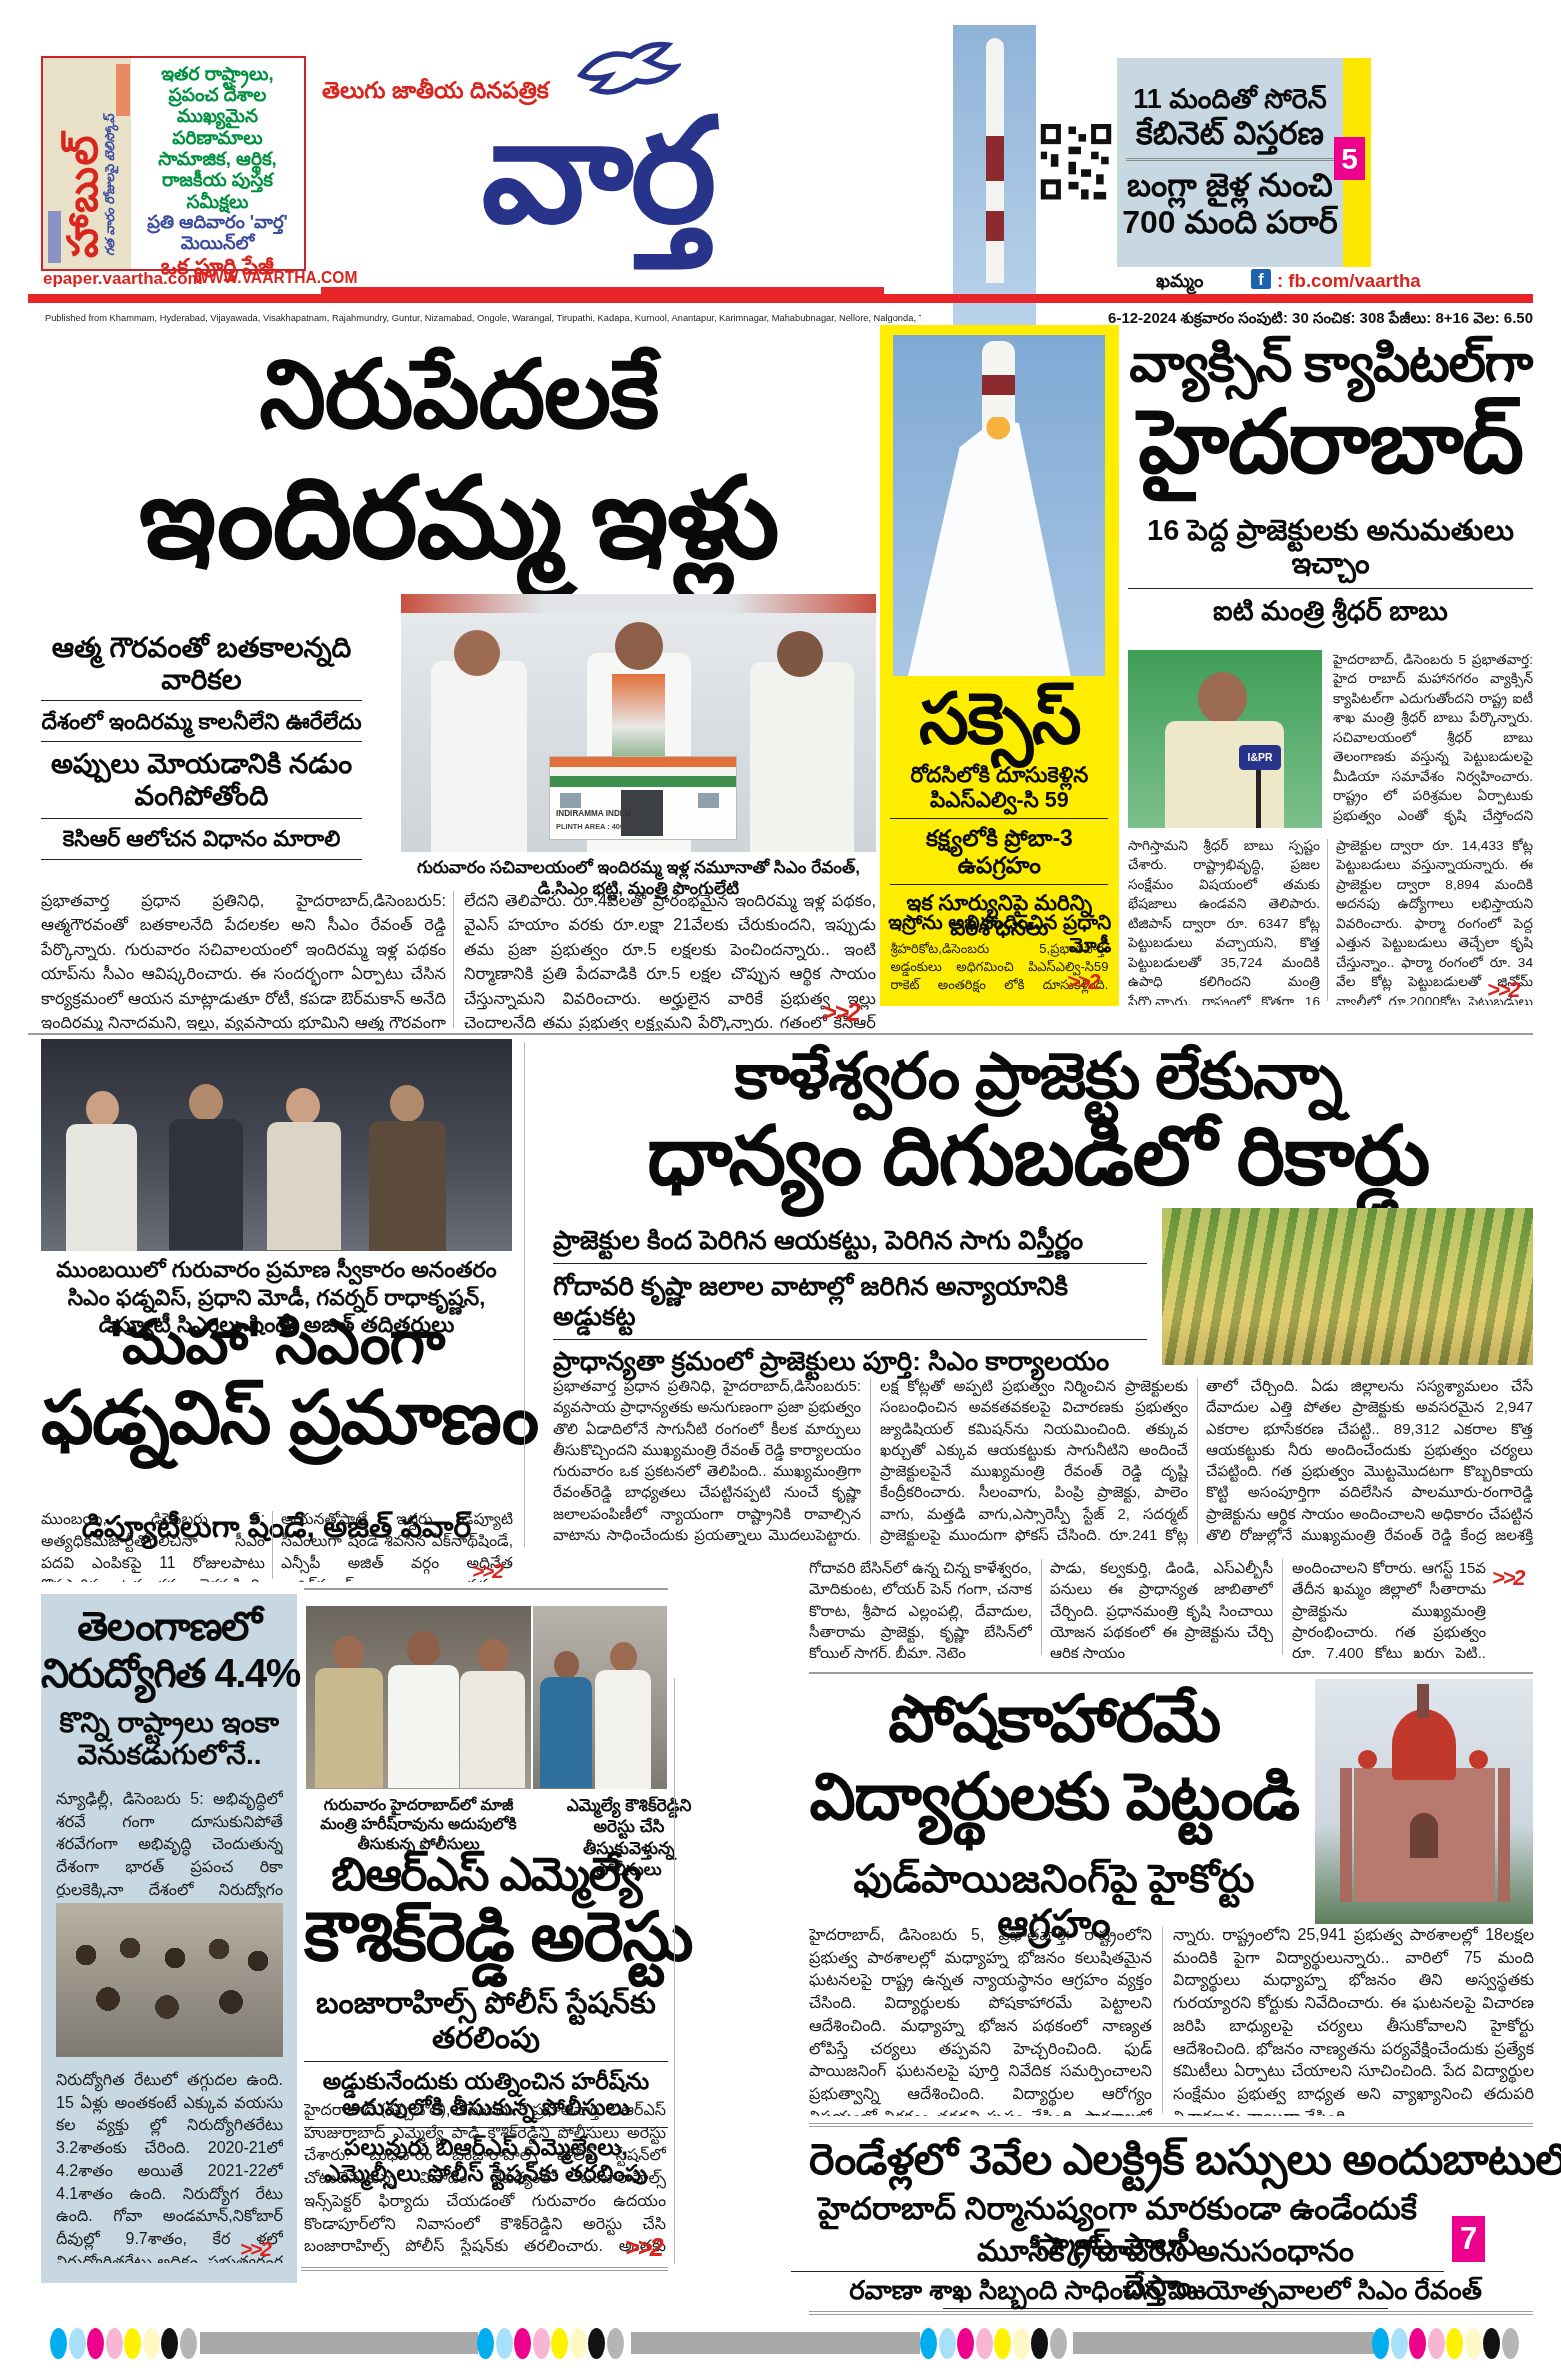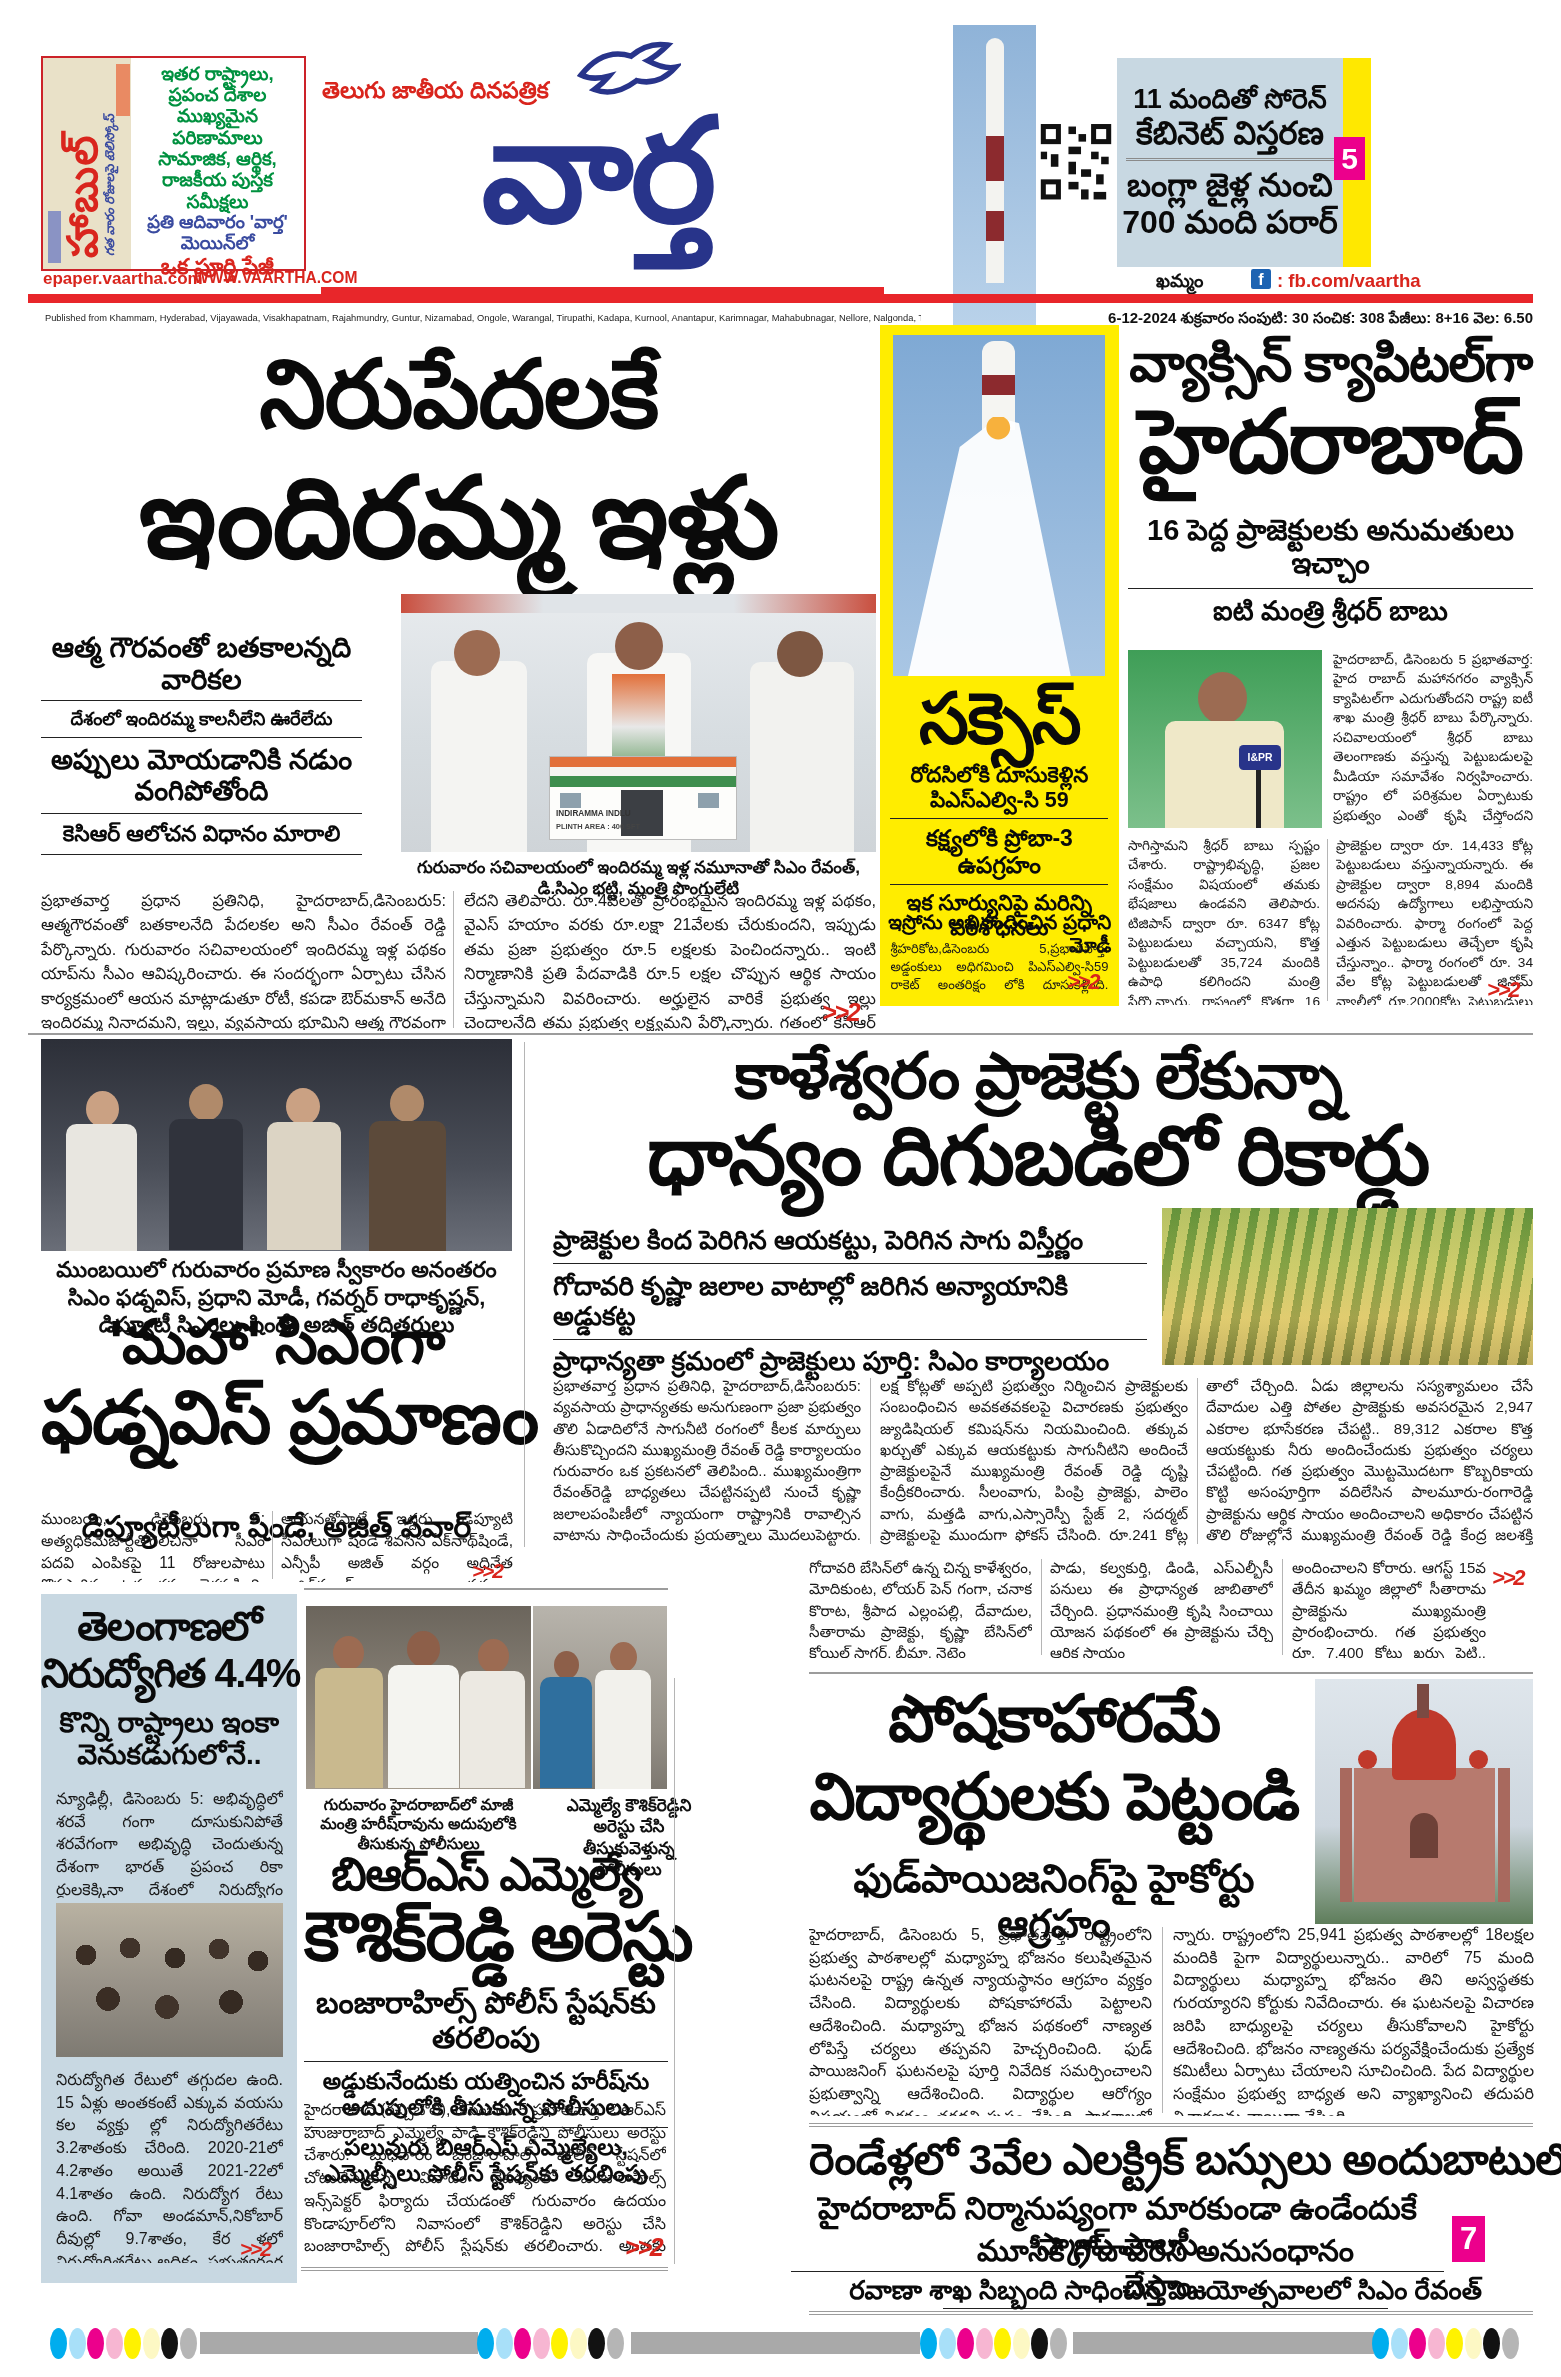--- a/index.html
+++ b/index.html
@@ -99,21 +99,21 @@
 
 <div class="c" style="left:28px;top:294px;width:1505px;height:9px;background:#e8262a"></div>
 <div class="c" style="left:45px;top:313px;width:876px;font-size:9.3px;color:#222;white-space:nowrap;overflow:hidden">Published from Khammam, Hyderabad, Vijayawada, Visakhapatnam, Rajahmundry, Guntur, Nizamabad, Ongole, Warangal, Tirupathi, Kadapa, Kurnool, Anantapur, Karimnagar, Mahabubnagar, Nellore, Nalgonda, Tadepalligudem, Srikakulam</div>
 <div class="c" style="left:1061px;top:309px;width:472px;font-size:15px;font-weight:bold;color:#111;text-align:right;white-space:nowrap">6-12-2024 శుక్రవారం సంపుటి: 30 సంచిక: 308 పేజీలు: 8+16 వెల: 6.50</div>
 
 <div class="c hl" style="left:41px;top:347px;width:835px;font-size:95px">నిరుపేదలకే</div>
 <div class="c hl" style="left:41px;top:462px;width:835px;font-size:113px">ఇందిరమ్మ ఇళ్లు</div>
 
 <div class="c" style="left:41px;top:627px;width:321px">
   <div class="deck" style="font-size:28px;padding:4.5px 0;border-bottom:1.5px solid #222">ఆత్మ గౌరవంతో బతకాలన్నది వారికల</div>
-  <div class="deck" style="font-size:18px;padding:7.4px 0;border-bottom:1.5px solid #222">దేశంలో ఇందిరమ్మ కాలనీలేని ఊరేలేదు</div>
+  <div class="deck" style="font-size:22px;padding:7.4px 0;border-bottom:1.5px solid #222">దేశంలో ఇందిరమ్మ కాలనీలేని ఊరేలేదు</div>
   <div class="deck" style="font-size:27.5px;padding:6px 0;border-bottom:1.5px solid #222">అప్పులు మోయడానికి నడుం వంగిపోతోంది</div>
   <div class="deck" style="font-size:22px;padding:7.4px 0;border-bottom:1.5px solid #222">కెసిఆర్ ఆలోచన విధానం మారాలి</div>
 </div>
 
 <div class="c photo" style="left:401px;top:594px;width:475px;height:258px;background:linear-gradient(180deg,#e8ebee 0%,#d7dde1 55%,#cfd4d8 100%)">
   <div class="c" style="left:0;top:0;width:475px;height:19.3px;background:linear-gradient(90deg,#c94f3f,#e0e4e8 30%,#e0e4e8 70%,#c94f3f)"></div>
   <div class="fig" style="left:30px;top:67px;width:96px;height:192px;background:#f4f4f2"></div>
   <div class="head" style="left:53px;top:36px;width:46px;height:46px;background:#9c6b52"></div>
   <div class="fig" style="left:186px;top:59px;width:104px;height:199px;background:#f7f7f5"></div>
   <div class="head" style="left:214px;top:28px;width:48px;height:48px;background:#8d5f49"></div>

